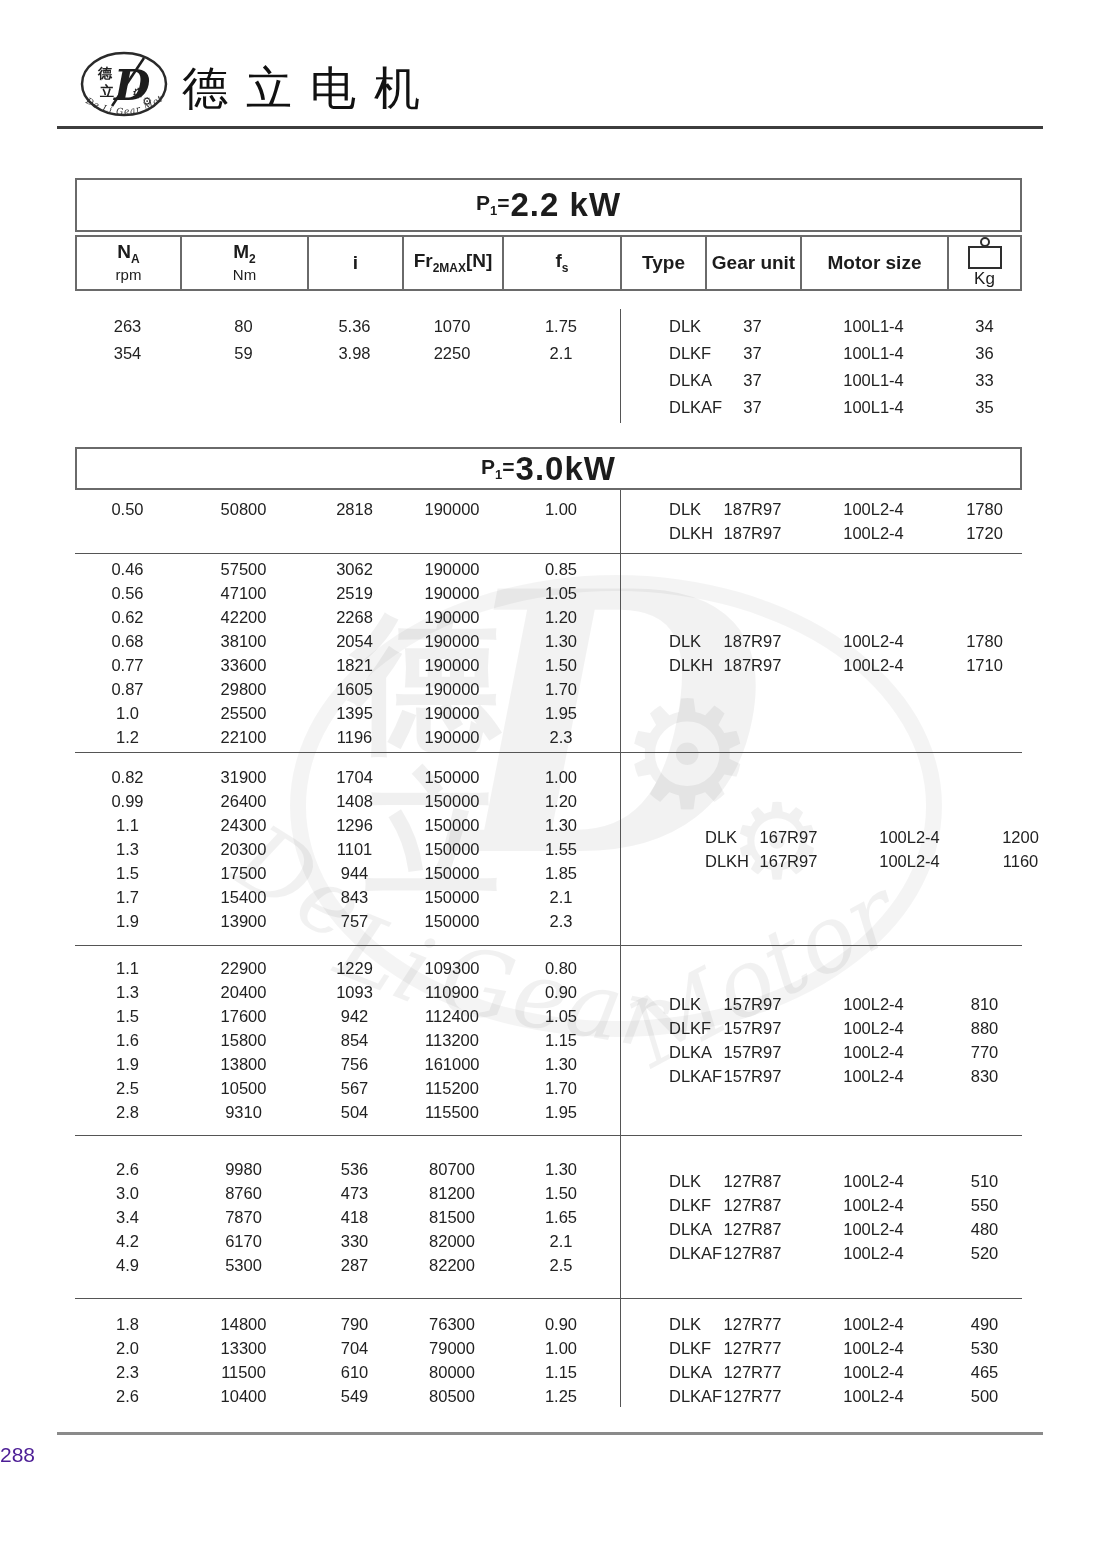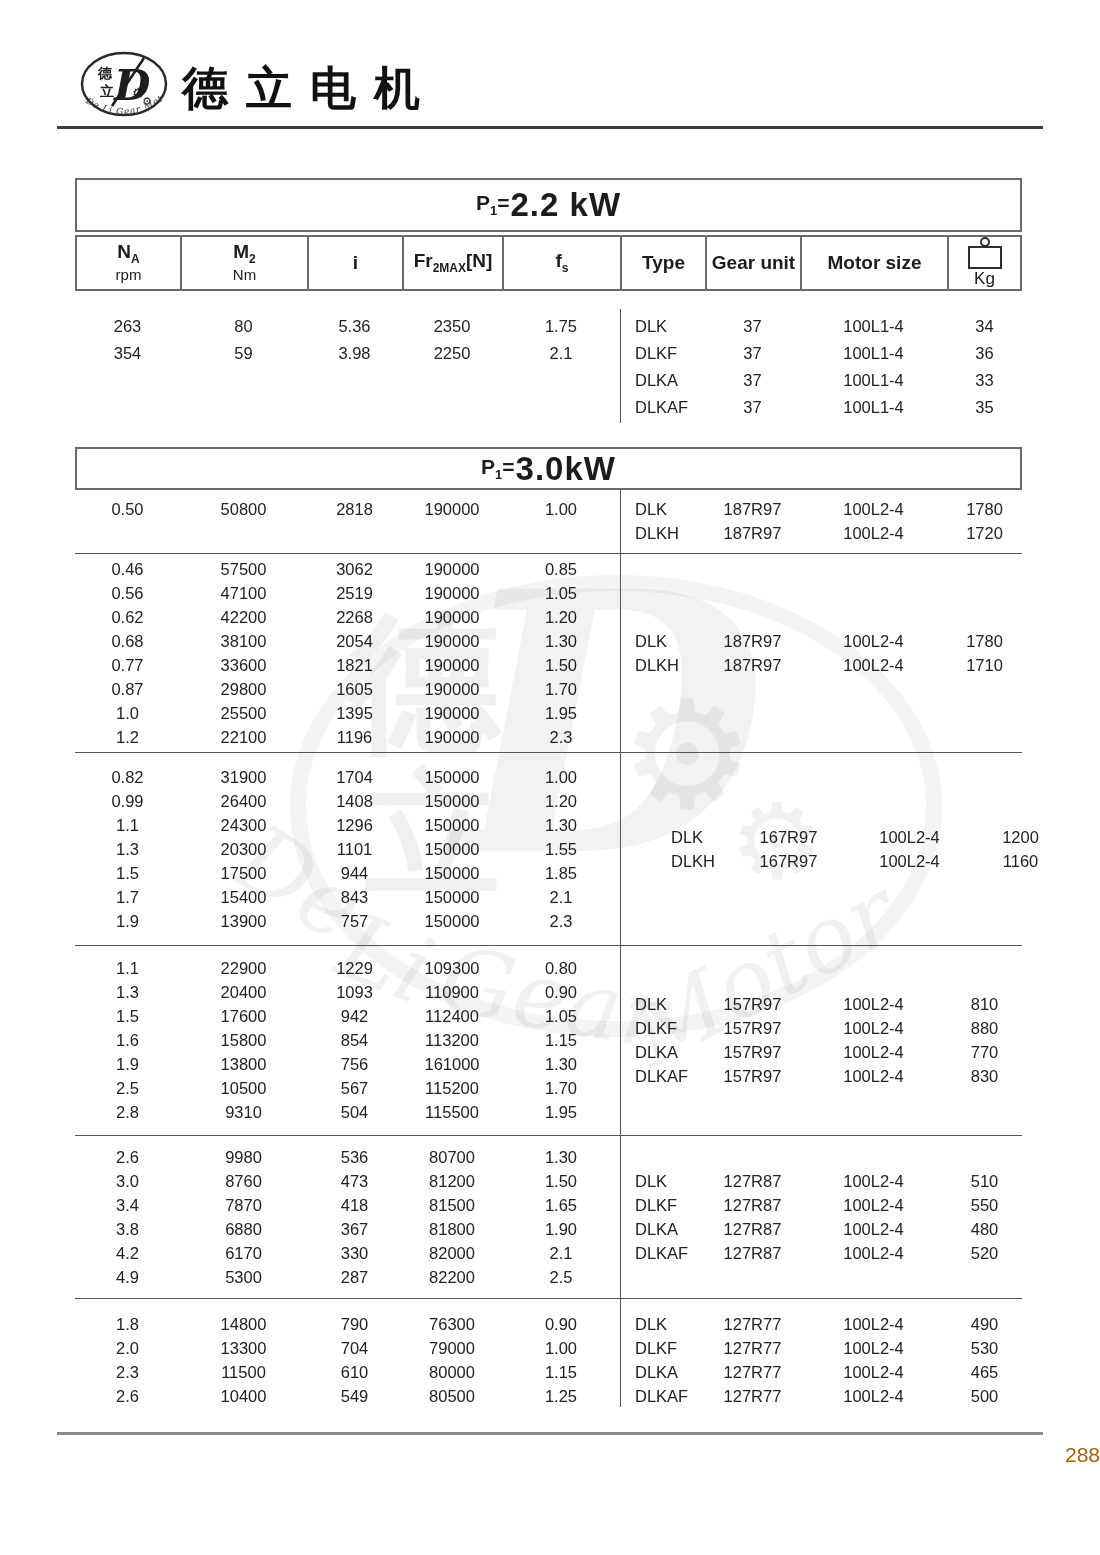--- a/index.html
+++ b/index.html
@@ -8,21 +8,21 @@
     background:#ffffff; overflow:hidden;
     font-family:"Liberation Sans","DejaVu Sans",sans-serif;
     color:#1c1c1c;
   }
 
   
   .brand-logo { position:absolute; left:76px; top:48px; }
   .brand-title {
     position:absolute; left:182px; top:58px;
     font-family:"DejaVu Serif","Liberation Serif",serif;
-    font-weight:bold; font-size:46px; letter-spacing:18px; color:#111;
+    font-weight:normal; font-size:46px; letter-spacing:18px; color:#111;
   }
   .header-rule { position:absolute; left:57px; top:126px; width:986px; height:3px; background:#3d3d3d; }
 
   
   .watermark { position:absolute; inset:0; pointer-events:none; }
   .wm-ellipse {
     position:absolute; left:290px; top:575px; width:620px; height:430px;
     border:16px solid rgba(0,0,0,0.045); border-radius:50%;
   }
   .wm-char { position:absolute; font-family:"DejaVu Serif",serif; color:rgba(0,0,0,0.06); font-weight:bold; }
@@ -75,41 +75,41 @@
   .weight-icon::before {
     content:""; position:absolute; width:6px; height:6px; border:2px solid #2e2e2e; border-radius:50%;
     top:-11px; left:50%; transform:translateX(-50%); background:#fff;
   }
   .kg-label { font-size:17px; font-weight:normal; }
 
   
   .lrow { display:grid; grid-template-columns:105px 127px 95px 100px 118px; height:24px; align-items:center; }
   .rrow { display:grid; grid-template-columns:85px 95px 147px 75px;  height:24px; align-items:center; }
   .cell { text-align:center; font-size:16.5px; color:#222; }
-  .cell.t { text-align:left; padding-left:15px; }
+  .cell.t { text-align:left; padding-left:49px; }
 
   
   .t1-data { position:absolute; left:75px; top:291px; width:947px; height:142px; display:flex; align-items:flex-start; padding-top:22px; box-sizing:border-box; }
   .t1-data .lrow, .t1-data .rrow { height:27px; }
   .t1-left { width:545px; } .t1-right { width:402px; }
   .t1-vdiv { position:absolute; left:545px; top:18px; height:114px; width:1px; background:#555; }
 
   
   .table2 { position:absolute; left:75px; top:447px; width:947px; }
   .t2-title { position:relative; width:947px; height:43px; box-sizing:border-box; border:2px solid #6a6a6a; display:flex; align-items:center; justify-content:center; }
   .t2-section { position:relative; display:flex; align-items:center; box-sizing:border-box; }
   .t2-section.top { align-items:flex-start; padding-top:7px; }
   .sec-left { width:545px; } .sec-right { width:402px; }
   .vdiv2 { position:absolute; left:545px; top:0; bottom:0; width:1px; background:#555; }
   .t2-section.last .vdiv2 { bottom:14px; }
   .hsep { height:1px; background:#555; width:947px; }
 
   
   .footer-rule { position:absolute; left:57px; top:1432px; width:986px; height:3px; background:#8a8a8a; }
-  .page-number { position:absolute; left:0; right:0; top:1443px; text-align:right; font-size:21px; color:#a16207; }
+  .page-number { position:absolute; left:0; right:0; top:1443px; text-align:left; font-size:21px; color:#4c1d95; }
 </style>
 </head>
 <body>
 
 <div class="page">
 
   <svg class="brand-logo" width="96" height="80" viewBox="0 0 96 80">
     <ellipse cx="48" cy="36" rx="42" ry="31" fill="none" stroke="#2a2a2a" stroke-width="2.5"></ellipse>
     <text x="22" y="30" font-size="14" font-weight="bold" font-family="DejaVu Serif, serif" fill="#222">德</text>
     <text x="24" y="48" font-size="14" font-weight="bold" font-family="DejaVu Serif, serif" fill="#222">立</text>
@@ -176,21 +176,21 @@
     </div>
   </div>
 
   <div class="t1-data">
     <div class="t1-vdiv"></div>
     <div class="t1-left">
   <div class="lrow">
     <div class="cell">263</div>
     <div class="cell">80</div>
     <div class="cell">5.36</div>
-    <div class="cell">2350</div>
+    <div class="cell">1070</div>
     <div class="cell">1.75</div>
   </div>
 
   <div class="lrow">
     <div class="cell">354</div>
     <div class="cell">59</div>
     <div class="cell">3.98</div>
     <div class="cell">2250</div>
     <div class="cell">2.1</div>
   </div>
@@ -534,27 +534,20 @@
   </div>
 
   <div class="lrow">
     <div class="cell">3.4</div>
     <div class="cell">7870</div>
     <div class="cell">418</div>
     <div class="cell">81500</div>
     <div class="cell">1.65</div>
   </div>
 
-  <div class="lrow">
-    <div class="cell">3.8</div>
-    <div class="cell">6880</div>
-    <div class="cell">367</div>
-    <div class="cell">81800</div>
-    <div class="cell">1.90</div>
-  </div>
 
   <div class="lrow">
     <div class="cell">4.2</div>
     <div class="cell">6170</div>
     <div class="cell">330</div>
     <div class="cell">82000</div>
     <div class="cell">2.1</div>
   </div>
 
   <div class="lrow">

